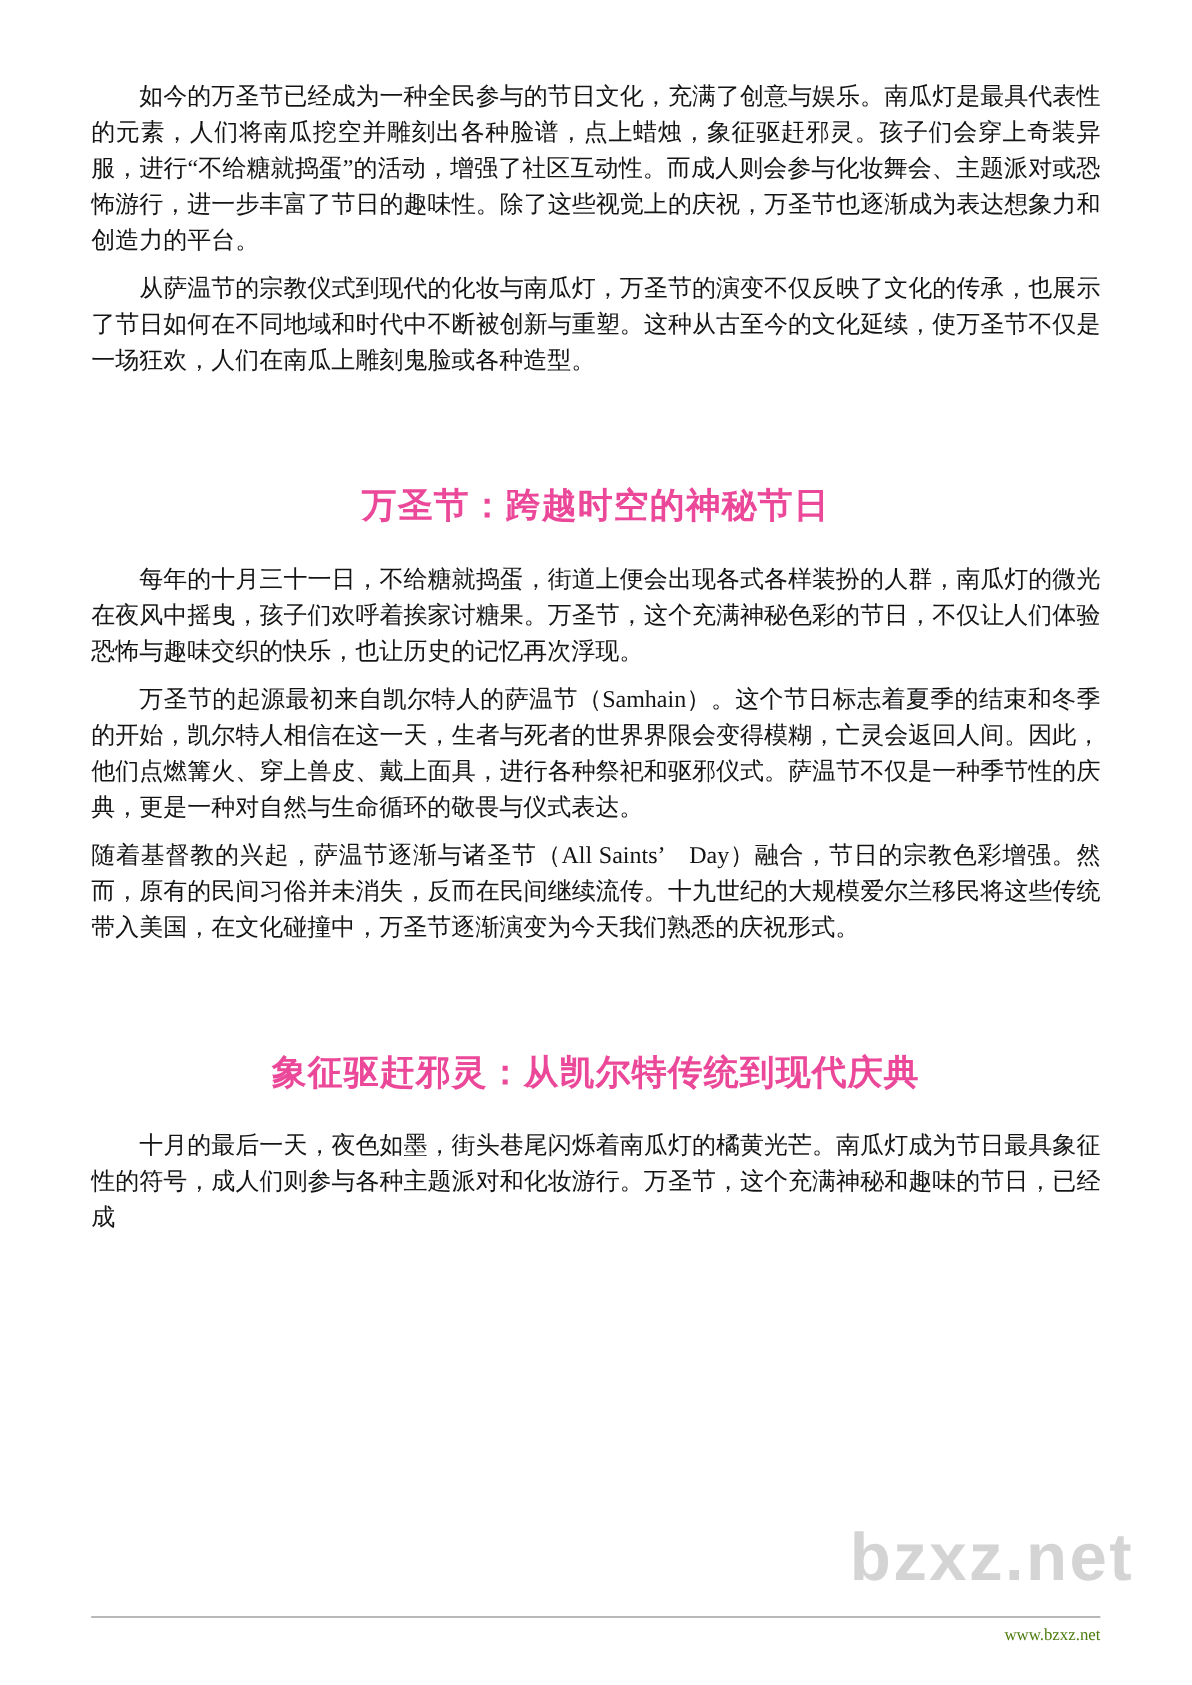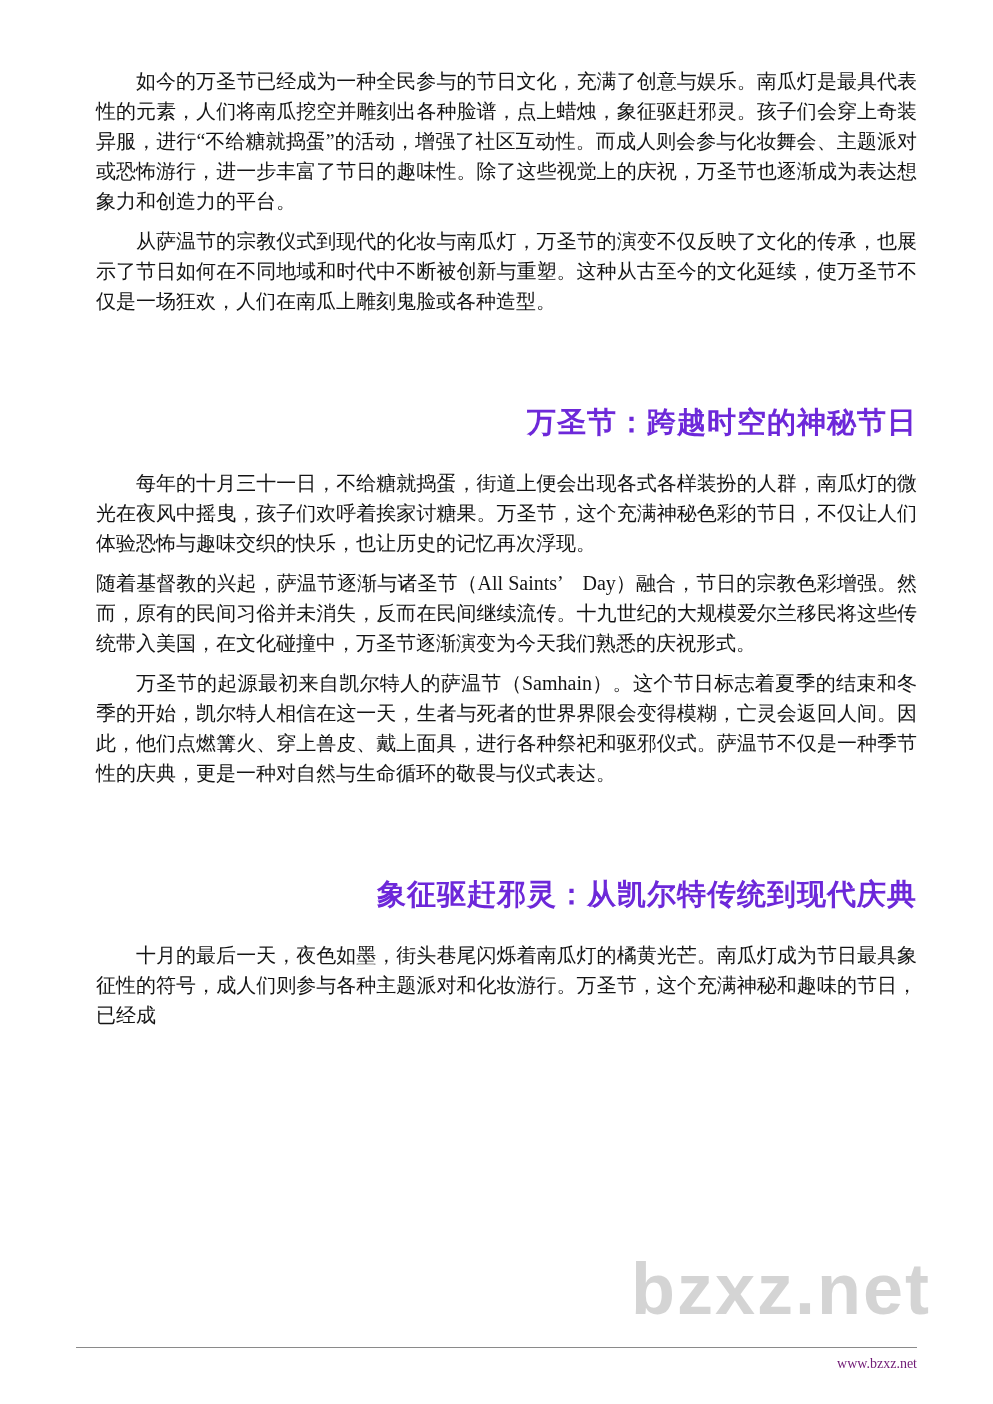--- a/index.html
+++ b/index.html
@@ -16,90 +16,90 @@
     position: relative;
     overflow: hidden;
   }
   .page {
     position: relative;
     width: 993px;
     height: 1404px;
     background: #ffffff;
   }
   .content {
-    padding: 66px 76px 0 96px;
+    padding: 66px 76px 0 76px;
   }
   .para {
     font-size: 20px;
     line-height: 30px;
     text-align: justify;
     margin: 0 0 10px 0;
     word-break: break-all;
   }
   .para.indent {
     text-indent: 2em;
   }
   .article-title {
     font-family: "Liberation Sans", "DejaVu Sans", sans-serif;
     font-weight: bold;
     font-size: 29px;
     line-height: 40px;
-    text-align: right;
-    color: #6d28d9;
+    text-align: center;
+    color: #ec4899;
     margin: 86px 0 26px 0;
     letter-spacing: 1px;
   }
   .watermark {
     position: absolute;
-    right: 62px;
+    right: 48px;
     bottom: 74px;
     font-family: "Liberation Sans", "DejaVu Sans", sans-serif;
     font-weight: bold;
-    font-size: 72px;
+    font-size: 56px;
     letter-spacing: 2px;
     color: rgba(176, 176, 176, 0.55);
     pointer-events: none;
     white-space: nowrap;
   }
   .footer {
     position: absolute;
     left: 76px;
     right: 76px;
     bottom: 32px;
   }
   .footer-divider {
     border: none;
     border-top: 1px solid #8a8a8a;
     margin: 0 0 8px 0;
   }
   .footer-url {
     text-align: right;
     font-size: 14px;
-    color: #701a75;
+    color: #4d7c0f;
     font-family: "Liberation Serif", "DejaVu Serif", serif;
   }
 </style>
 </head>
 <body>
 
 <div class="page">
 
   <div class="content">
 
     <section>
       <p class="para indent">如今的万圣节已经成为一种全民参与的节日文化，充满了创意与娱乐。南瓜灯是最具代表性的元素，人们将南瓜挖空并雕刻出各种脸谱，点上蜡烛，象征驱赶邪灵。孩子们会穿上奇装异服，进行“不给糖就捣蛋”的活动，增强了社区互动性。而成人则会参与化妆舞会、主题派对或恐怖游行，进一步丰富了节日的趣味性。除了这些视觉上的庆祝，万圣节也逐渐成为表达想象力和创造力的平台。</p>
       <p class="para indent">从萨温节的宗教仪式到现代的化妆与南瓜灯，万圣节的演变不仅反映了文化的传承，也展示了节日如何在不同地域和时代中不断被创新与重塑。这种从古至今的文化延续，使万圣节不仅是一场狂欢，人们在南瓜上雕刻鬼脸或各种造型。</p>
     </section>
 
     <h1 class="article-title">万圣节：跨越时空的神秘节日</h1>
 
     <section>
       <p class="para indent">每年的十月三十一日，不给糖就捣蛋，街道上便会出现各式各样装扮的人群，南瓜灯的微光在夜风中摇曳，孩子们欢呼着挨家讨糖果。万圣节，这个充满神秘色彩的节日，不仅让人们体验恐怖与趣味交织的快乐，也让历史的记忆再次浮现。</p>
+      <p class="para indent">万圣节的起源最初来自凯尔特人的萨温节（Samhain）。这个节日标志着夏季的结束和冬季的开始，凯尔特人相信在这一天，生者与死者的世界界限会变得模糊，亡灵会返回人间。因此，他们点燃篝火、穿上兽皮、戴上面具，进行各种祭祀和驱邪仪式。萨温节不仅是一种季节性的庆典，更是一种对自然与生命循环的敬畏与仪式表达。</p>
       <p class="para">随着基督教的兴起，萨温节逐渐与诸圣节（All Saints’　Day）融合，节日的宗教色彩增强。然而，原有的民间习俗并未消失，反而在民间继续流传。十九世纪的大规模爱尔兰移民将这些传统带入美国，在文化碰撞中，万圣节逐渐演变为今天我们熟悉的庆祝形式。</p>
-      <p class="para indent">万圣节的起源最初来自凯尔特人的萨温节（Samhain）。这个节日标志着夏季的结束和冬季的开始，凯尔特人相信在这一天，生者与死者的世界界限会变得模糊，亡灵会返回人间。因此，他们点燃篝火、穿上兽皮、戴上面具，进行各种祭祀和驱邪仪式。萨温节不仅是一种季节性的庆典，更是一种对自然与生命循环的敬畏与仪式表达。</p>
     </section>
 
     <h1 class="article-title">象征驱赶邪灵：从凯尔特传统到现代庆典</h1>
 
     <section>
       <p class="para indent">十月的最后一天，夜色如墨，街头巷尾闪烁着南瓜灯的橘黄光芒。南瓜灯成为节日最具象征性的符号，成人们则参与各种主题派对和化妆游行。万圣节，这个充满神秘和趣味的节日，已经成</p>
     </section>
 
   </div>
 

